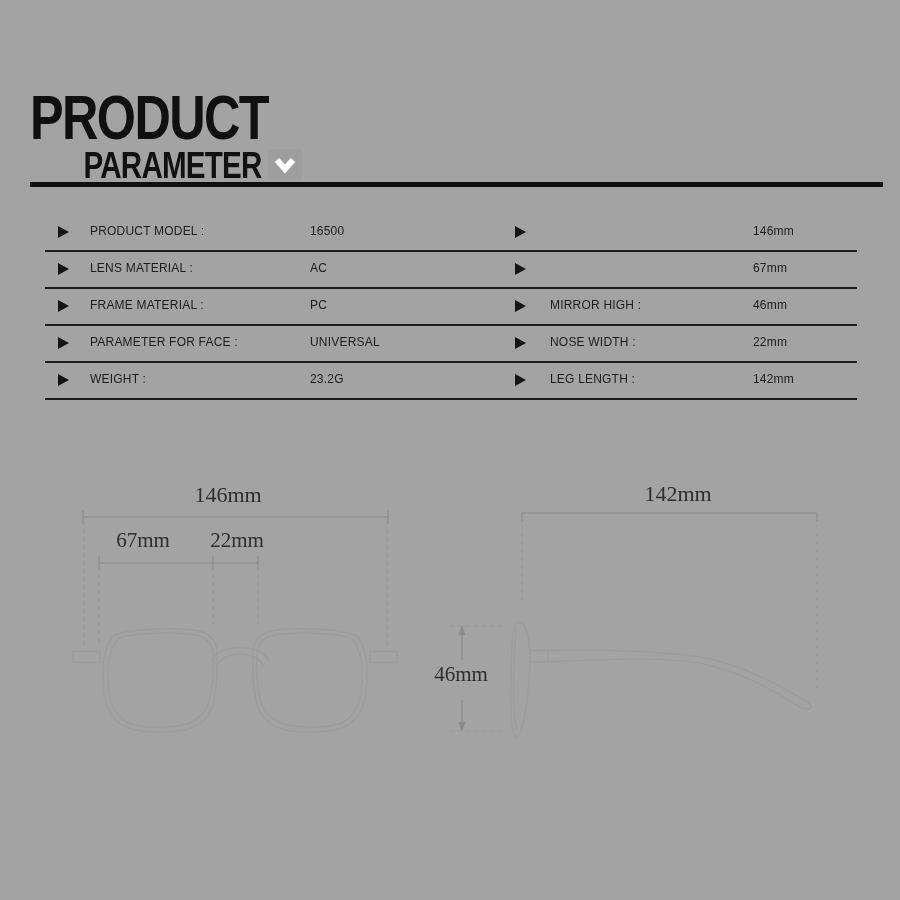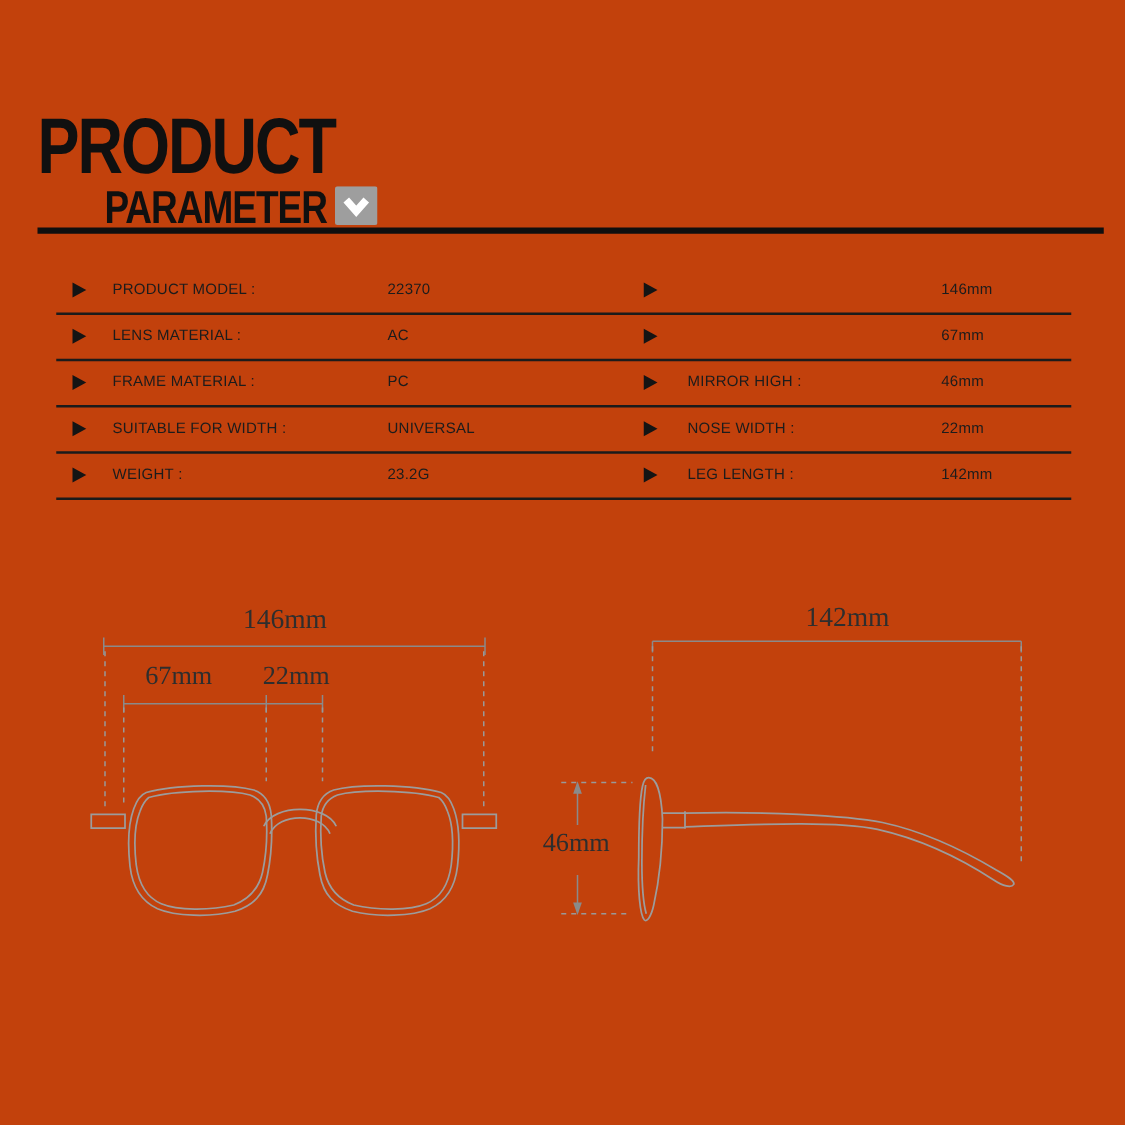--- a/index.html
+++ b/index.html
@@ -1,17 +1,17 @@
 <!DOCTYPE html>
 <html><head>
 <meta charset="utf-8">
 <style>
   html,body { margin:0; padding:0; background:#fff; }
   .page {
-    position:relative; width:900px; height:900px; background:#c2410c;
+    position:relative; width:900px; height:900px; background:#a3a3a3;
     overflow:hidden; font-family:"Liberation Sans", sans-serif;text-decoration:underline;
   }
 
   
   .title-top {
     position:absolute; left:30px; top:86px; line-height:1;
     font-size:63px; font-weight:bold; color:#101010; letter-spacing:-2px;
     transform:scaleX(0.80); transform-origin:left top; white-space:nowrap;
   }
   .title-bottom {
@@ -63,21 +63,21 @@
     <rect x="0" y="0" width="34" height="31" rx="2" fill="#9e9e9e"></rect>
     <polyline points="9,11 17,20 25,11" fill="none" stroke="#ffffff" stroke-width="6"></polyline>
   </svg>
   <div class="hdr-rule"></div>
 
   <div class="spec">
 
     <div class="row">
       <span class="tri b1"></span>
       <span class="cell l1">PRODUCT MODEL :</span>
-      <span class="cell v1">22370</span>
+      <span class="cell v1">16500</span>
       <span class="tri b2"></span>
       <span class="cell v2">146mm</span>
     </div>
 
     <div class="row">
       <span class="tri b1"></span>
       <span class="cell l1">LENS MATERIAL :</span>
       <span class="cell v1">AC</span>
       <span class="tri b2"></span>
       <span class="cell v2">67mm</span>
@@ -87,21 +87,21 @@
       <span class="tri b1"></span>
       <span class="cell l1">FRAME MATERIAL :</span>
       <span class="cell v1">PC</span>
       <span class="tri b2"></span>
       <span class="cell l2">MIRROR HIGH :</span>
       <span class="cell v2">46mm</span>
     </div>
 
     <div class="row">
       <span class="tri b1"></span>
-      <span class="cell l1">SUITABLE FOR WIDTH :</span>
+      <span class="cell l1">PARAMETER FOR FACE :</span>
       <span class="cell v1">UNIVERSAL</span>
       <span class="tri b2"></span>
       <span class="cell l2">NOSE WIDTH :</span>
       <span class="cell v2">22mm</span>
     </div>
 
     <div class="row">
       <span class="tri b1"></span>
       <span class="cell l1">WEIGHT :</span>
       <span class="cell v1">23.2G</span>

